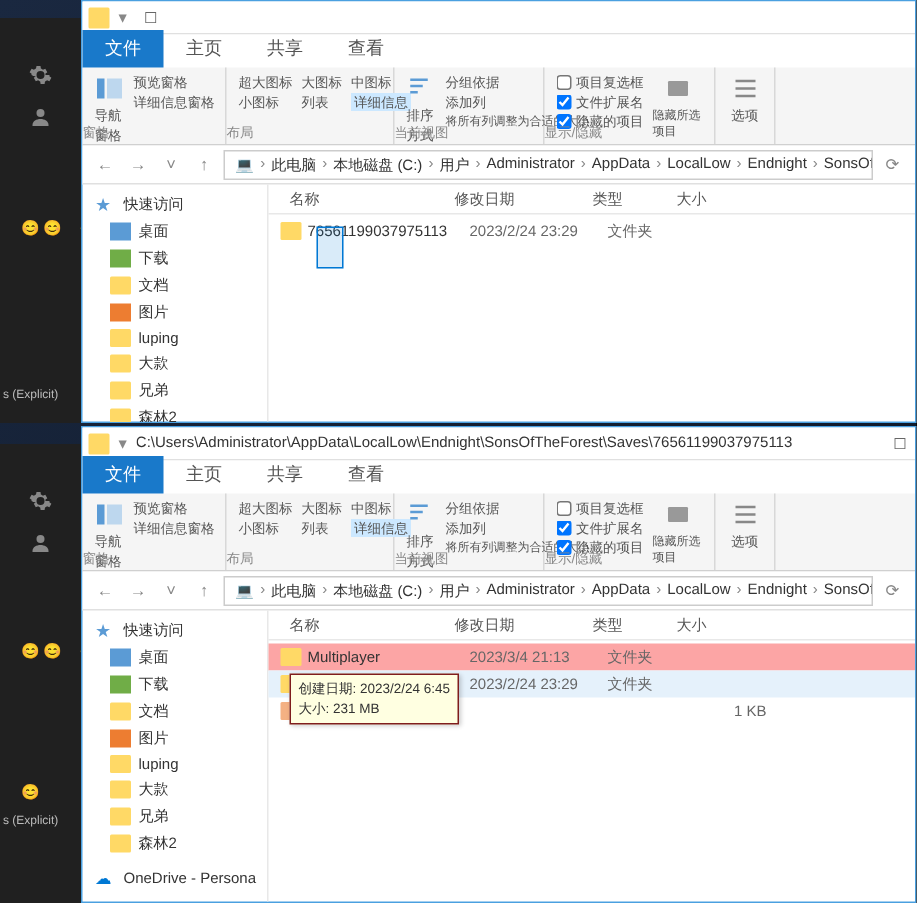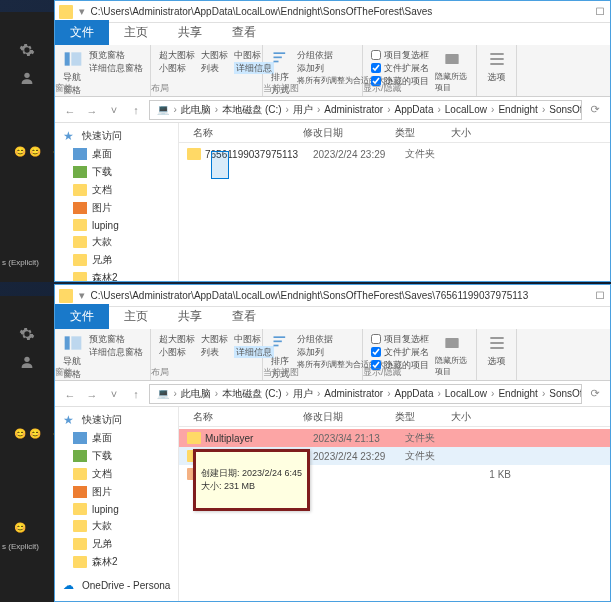--- a/index.html
+++ b/index.html
@@ -73,21 +73,21 @@
   .ch { padding: 0 6px; }
   .ch-name { width: 110px; } .ch-date { width: 92px; } .ch-type { width: 56px; } .ch-size { width: 50px; }
   .rows { padding: 2px 0; }
   .row { display: flex; align-items: center; height: 18px; font-size: 10px; color: #333; padding-left: 8px; cursor: pointer; }
   .row.sel { background: #fca5a5; }
   .row.hover { background: #e5f1fb; }
   .r-ico { width: 14px; height: 12px; background: #ffd966; margin-right: 4px; border-radius: 1px; }
   .r-ico.zip { background: #f4b183; }
   .r-name { width: 108px; } .r-date { width: 92px; color: #666; } .r-type { width: 56px; color: #666; } .r-size { width: 50px; color: #666; text-align: right; }
   .sel-box { position: absolute; border: 1px solid #0078d4; background: rgba(0,120,212,0.15); }
-  .tooltip { position: absolute; background: #ffffe1; border: 3px solid #7f1d1d; padding: 15px 5px; font-size: 9px; color: #333; line-height: 13px; white-space: nowrap; z-index: 10; box-shadow: 1px 1px 3px rgba(0,0,0,0.2); }
+  .tooltip { position: absolute; background: #ffffe1; border: 1px solid #7f1d1d; padding: 3px 5px; font-size: 9px; color: #333; line-height: 13px; white-space: nowrap; z-index: 10; box-shadow: 1px 1px 3px rgba(0,0,0,0.2); }
 </style>
 </head>
 <body>
 
 <div class="desktop"></div>
 
 <div class="titlebar-mini tb1">
   <span class="win-btn min"></span>
   <span class="win-btn max"></span>
   <span class="win-btn close">✕</span>
@@ -125,21 +125,20 @@
 </div>
 <div class="emoji-row er2">😊 😊 &nbsp;&nbsp; ⊂</div>
 <div class="green-txt gt2">Br</div>
 <div class="emoji-row er3">😊</div>
 <div class="explicit exp2">s (Explicit)</div>
 
 <div class="explorer exp-top">
   <div class="title-row">
     <span class="title-icon"></span>
     <span style="color:#888">▾</span>
-    <span class="title-path">C:\Users\Administrator\AppData\LocalLow\Endnight\SonsOfTheForest\Saves</span>
     <span class="title-max">☐</span>
   </div>
   <div class="tab-row">
     <span class="tab active">文件</span>
     <span class="tab plain">主页</span>
     <span class="tab plain">共享</span>
     <span class="tab plain">查看</span>
   </div>
   <div class="ribbon">
     <div class="rgroup" style="width:96px">

